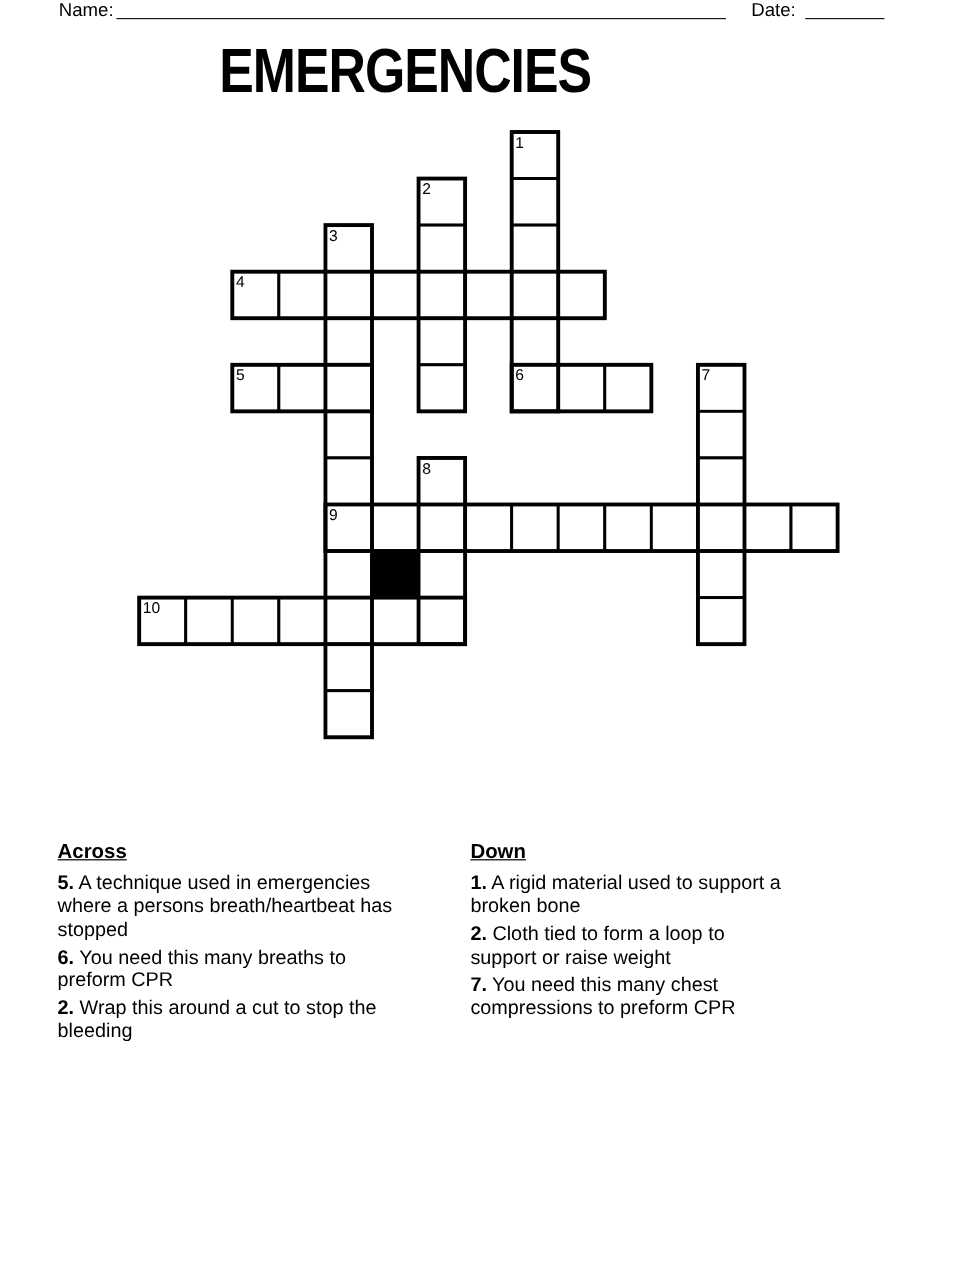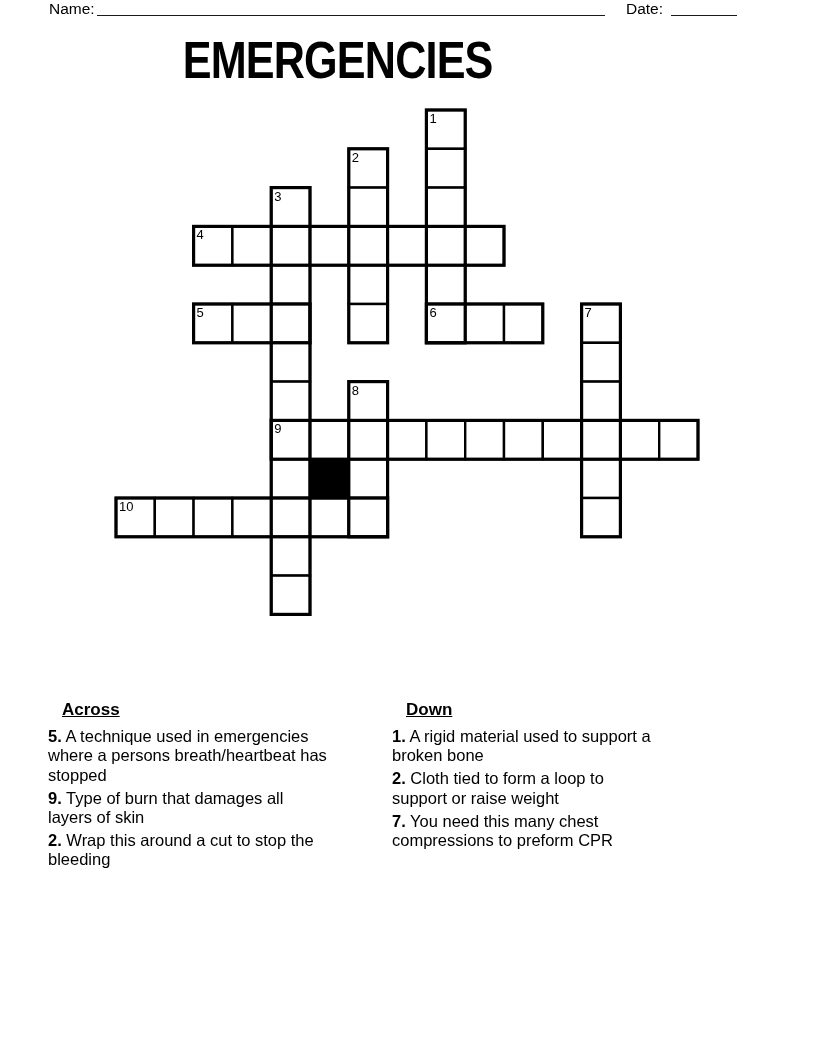--- a/index.html
+++ b/index.html
@@ -12,21 +12,21 @@
   .hdr-label{position:absolute;top:1px;font-size:15.5px;line-height:16px;}
   .blank-line{position:absolute;top:0;height:15px;border-bottom:1.6px solid #1a1a1a;}
   
   .title{position:absolute;top:34px;left:0;width:676px;text-align:center;
          font-size:52px;font-weight:bold;line-height:1;}
   .title span{display:inline-block;transform:scaleX(0.83);transform-origin:center;letter-spacing:-1px;}
   
   svg.grid{position:absolute;left:0;top:0;}
   
   .clues-col{position:absolute;top:701px;font-size:16.5px;line-height:19.4px;}
-  .clues-col h2{font-size:17px;line-height:18px;margin:0 0 8px 14px;text-decoration:underline;}
+  .clues-col h2{font-size:17px;line-height:18px;margin:0 0 8px 0;text-decoration:underline;}
   .clues-col p{margin:0 0 3.5px 0;white-space:nowrap;}
   .clues-col b{font-weight:bold;}
   #across-col{left:48px;width:355px;}
   #down-col{left:392px;width:390px;}
 </style>
 </head>
 <body>
 
 <div>
   <span class="hdr-label" style="left:37px;margin-left:12px;">Name:</span>
@@ -114,21 +114,21 @@
     <text x="584.5999999999999" y="317" font-size="13" font-family="&quot;Liberation Sans&quot;,sans-serif" fill="#000000">7</text>
     <text x="351.79999999999995" y="394.59999999999997" font-size="13" font-family="&quot;Liberation Sans&quot;,sans-serif" fill="#000000">8</text>
     <text x="274.2" y="433.4" font-size="13" font-family="&quot;Liberation Sans&quot;,sans-serif" fill="#000000">9</text>
     <text x="119" y="511" font-size="13" font-family="&quot;Liberation Sans&quot;,sans-serif" fill="#000000">10</text>
   </svg>
 
 <div class="clues-col" id="across-col">
   <h2>Across</h2>
   <div>
       <p><b>5.</b> A technique used in emergencies<br>where a persons breath/heartbeat has<br>stopped</p>
-      <p><b>9.</b> Type of burn that damages all<br>layers of skin</p>
+      <p><b>6.</b> You need this many breaths to<br>preform CPR</p>
       <p><b>2.</b> Wrap this around a cut to stop the<br>bleeding</p>
     </div>
 </div>
 <div class="clues-col" id="down-col">
   <h2>Down</h2>
   <div>
       <p><b>1.</b> A rigid material used to support a<br>broken bone</p>
       <p><b>2.</b> Cloth tied to form a loop to<br>support or raise weight</p>
       <p><b>7.</b> You need this many chest<br>compressions to preform CPR</p>
     </div>

